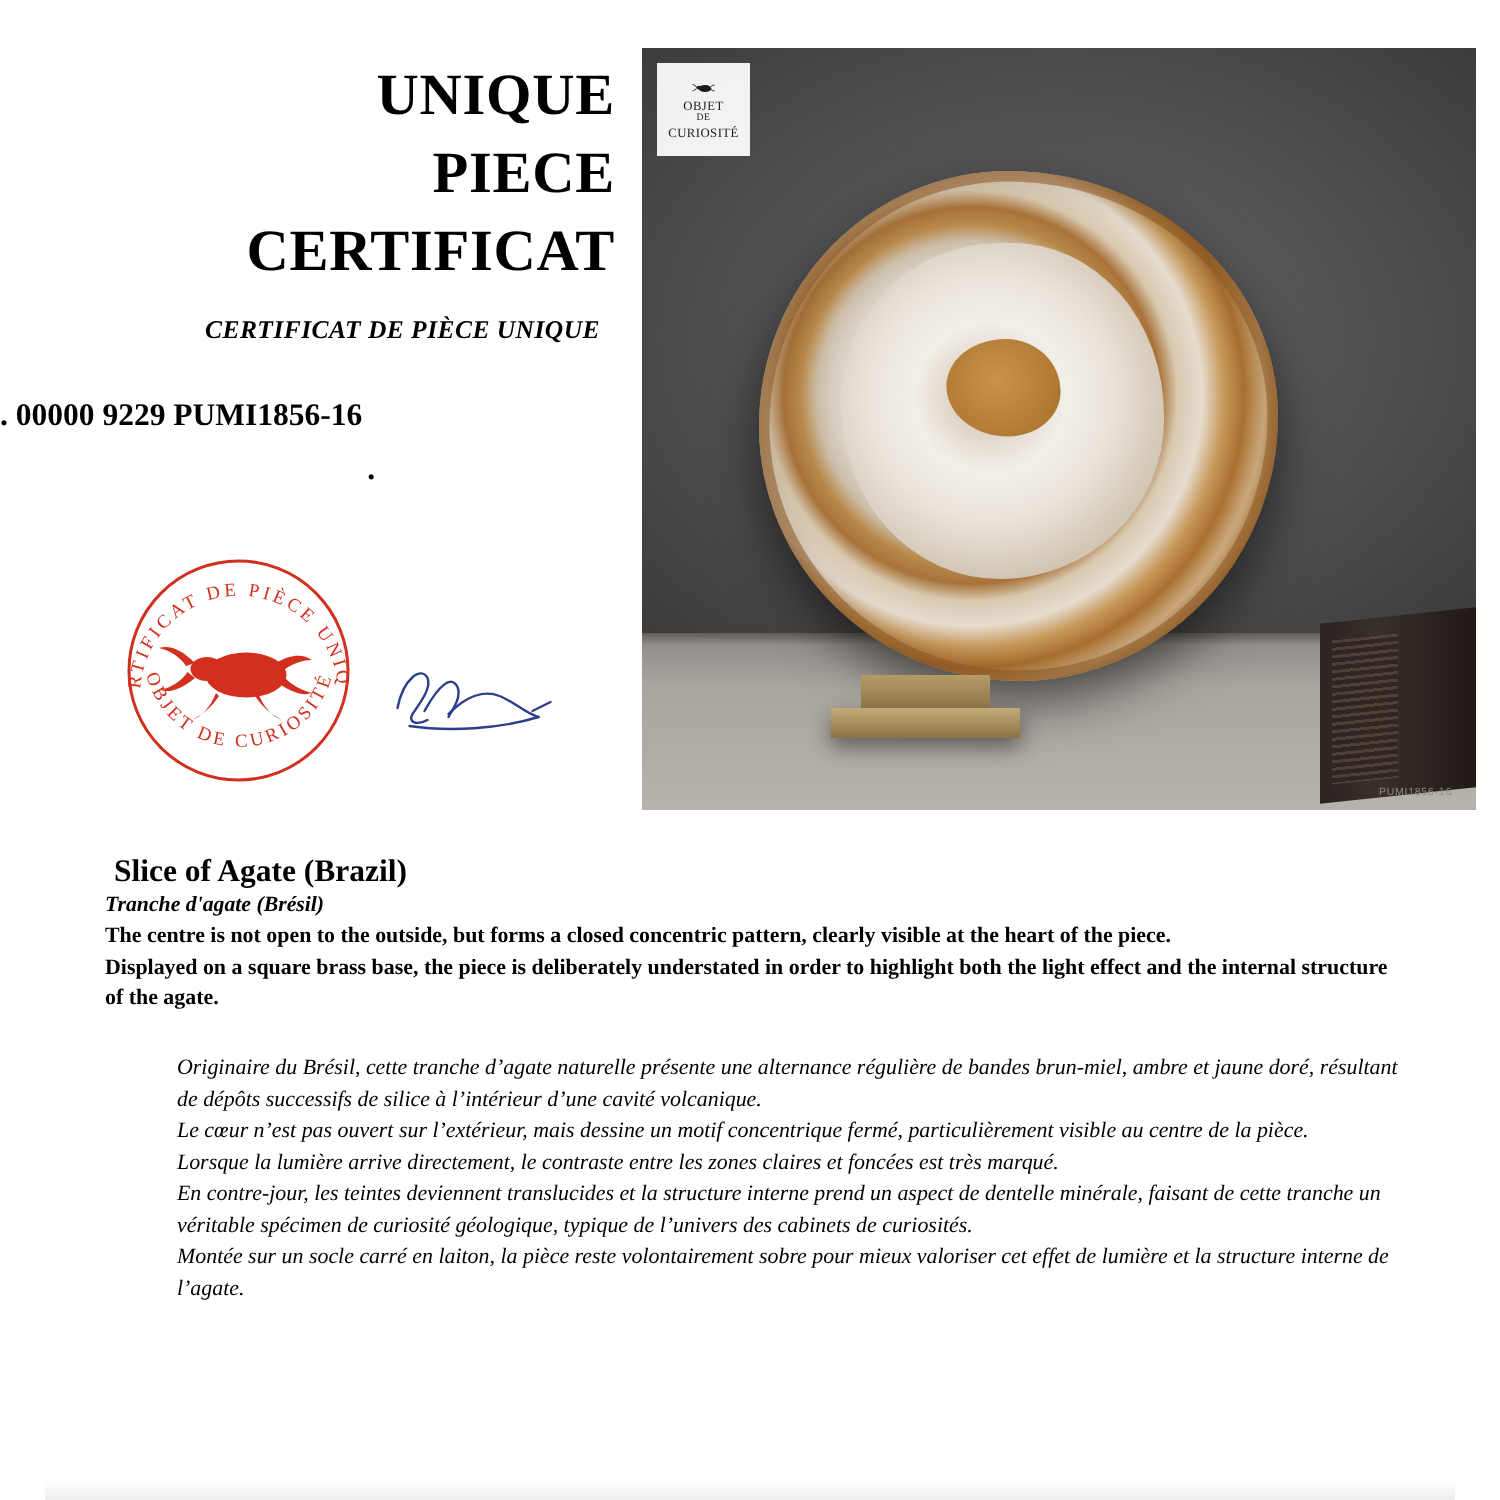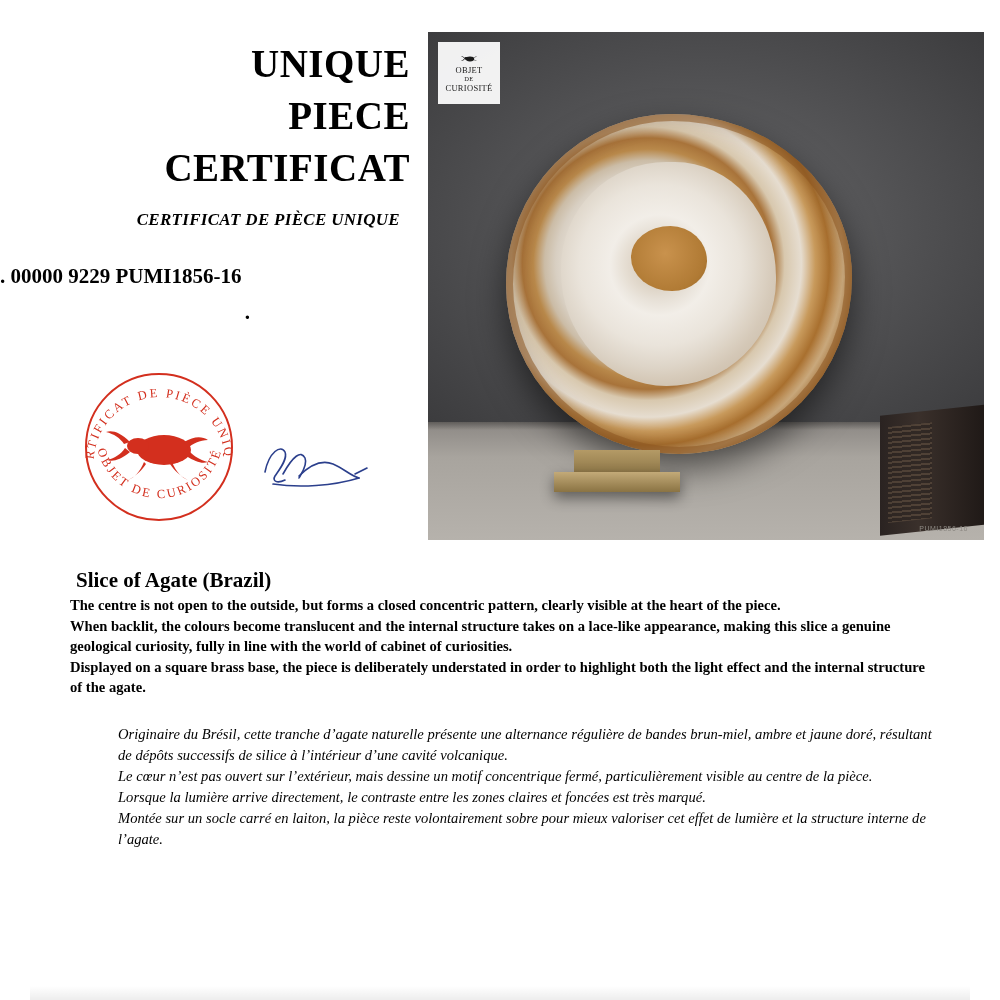--- a/index.html
+++ b/index.html
@@ -372,28 +372,29 @@
     <div class="lb-big">OBJET</div>
     <div class="lb-line">DE</div>
     <div class="lb-big">CURIOSITÉ</div>
   </div>
 
   <div class="photo-code">PUMI1856-16</div>
 </div>
 
 <div class="desc">
   <h1 class="item-title">Slice of Agate (Brazil)</h1>
+  <div class="item-title-fr">Tranche d'agate (Brésil)</div>
 
   <div class="en-block">
     <p>The centre is not open to the outside, but forms a closed concentric pattern, clearly visible at the heart of the piece.</p>
-    <p>When backlit, the colours become translucent and the internal structure takes on a lace-like appearance, making this slice a genuine geological curiosity, fully in line with the world of cabinet of curiosities.</p>
     <p>Displayed on a square brass base, the piece is deliberately understated in order to highlight both the light effect and the internal structure of the agate.</p>
   </div>
 
   <div class="fr-block">
     <p>Originaire du Brésil, cette tranche d’agate naturelle présente une alternance régulière de bandes brun-miel, ambre et jaune doré, résultant de dépôts successifs de silice à l’intérieur d’une cavité volcanique.</p>
     <p>Le cœur n’est pas ouvert sur l’extérieur, mais dessine un motif concentrique fermé, particulièrement visible au centre de la pièce.</p>
     <p>Lorsque la lumière arrive directement, le contraste entre les zones claires et foncées est très marqué.</p>
+    <p>En contre-jour, les teintes deviennent translucides et la structure interne prend un aspect de dentelle minérale, faisant de cette tranche un véritable spécimen de curiosité géologique, typique de l’univers des cabinets de curiosités.</p>
     <p>Montée sur un socle carré en laiton, la pièce reste volontairement sobre pour mieux valoriser cet effet de lumière et la structure interne de l’agate.</p>
   </div>
 </div>
 
 <div class="page-shadow"></div>
 
 </body></html>

